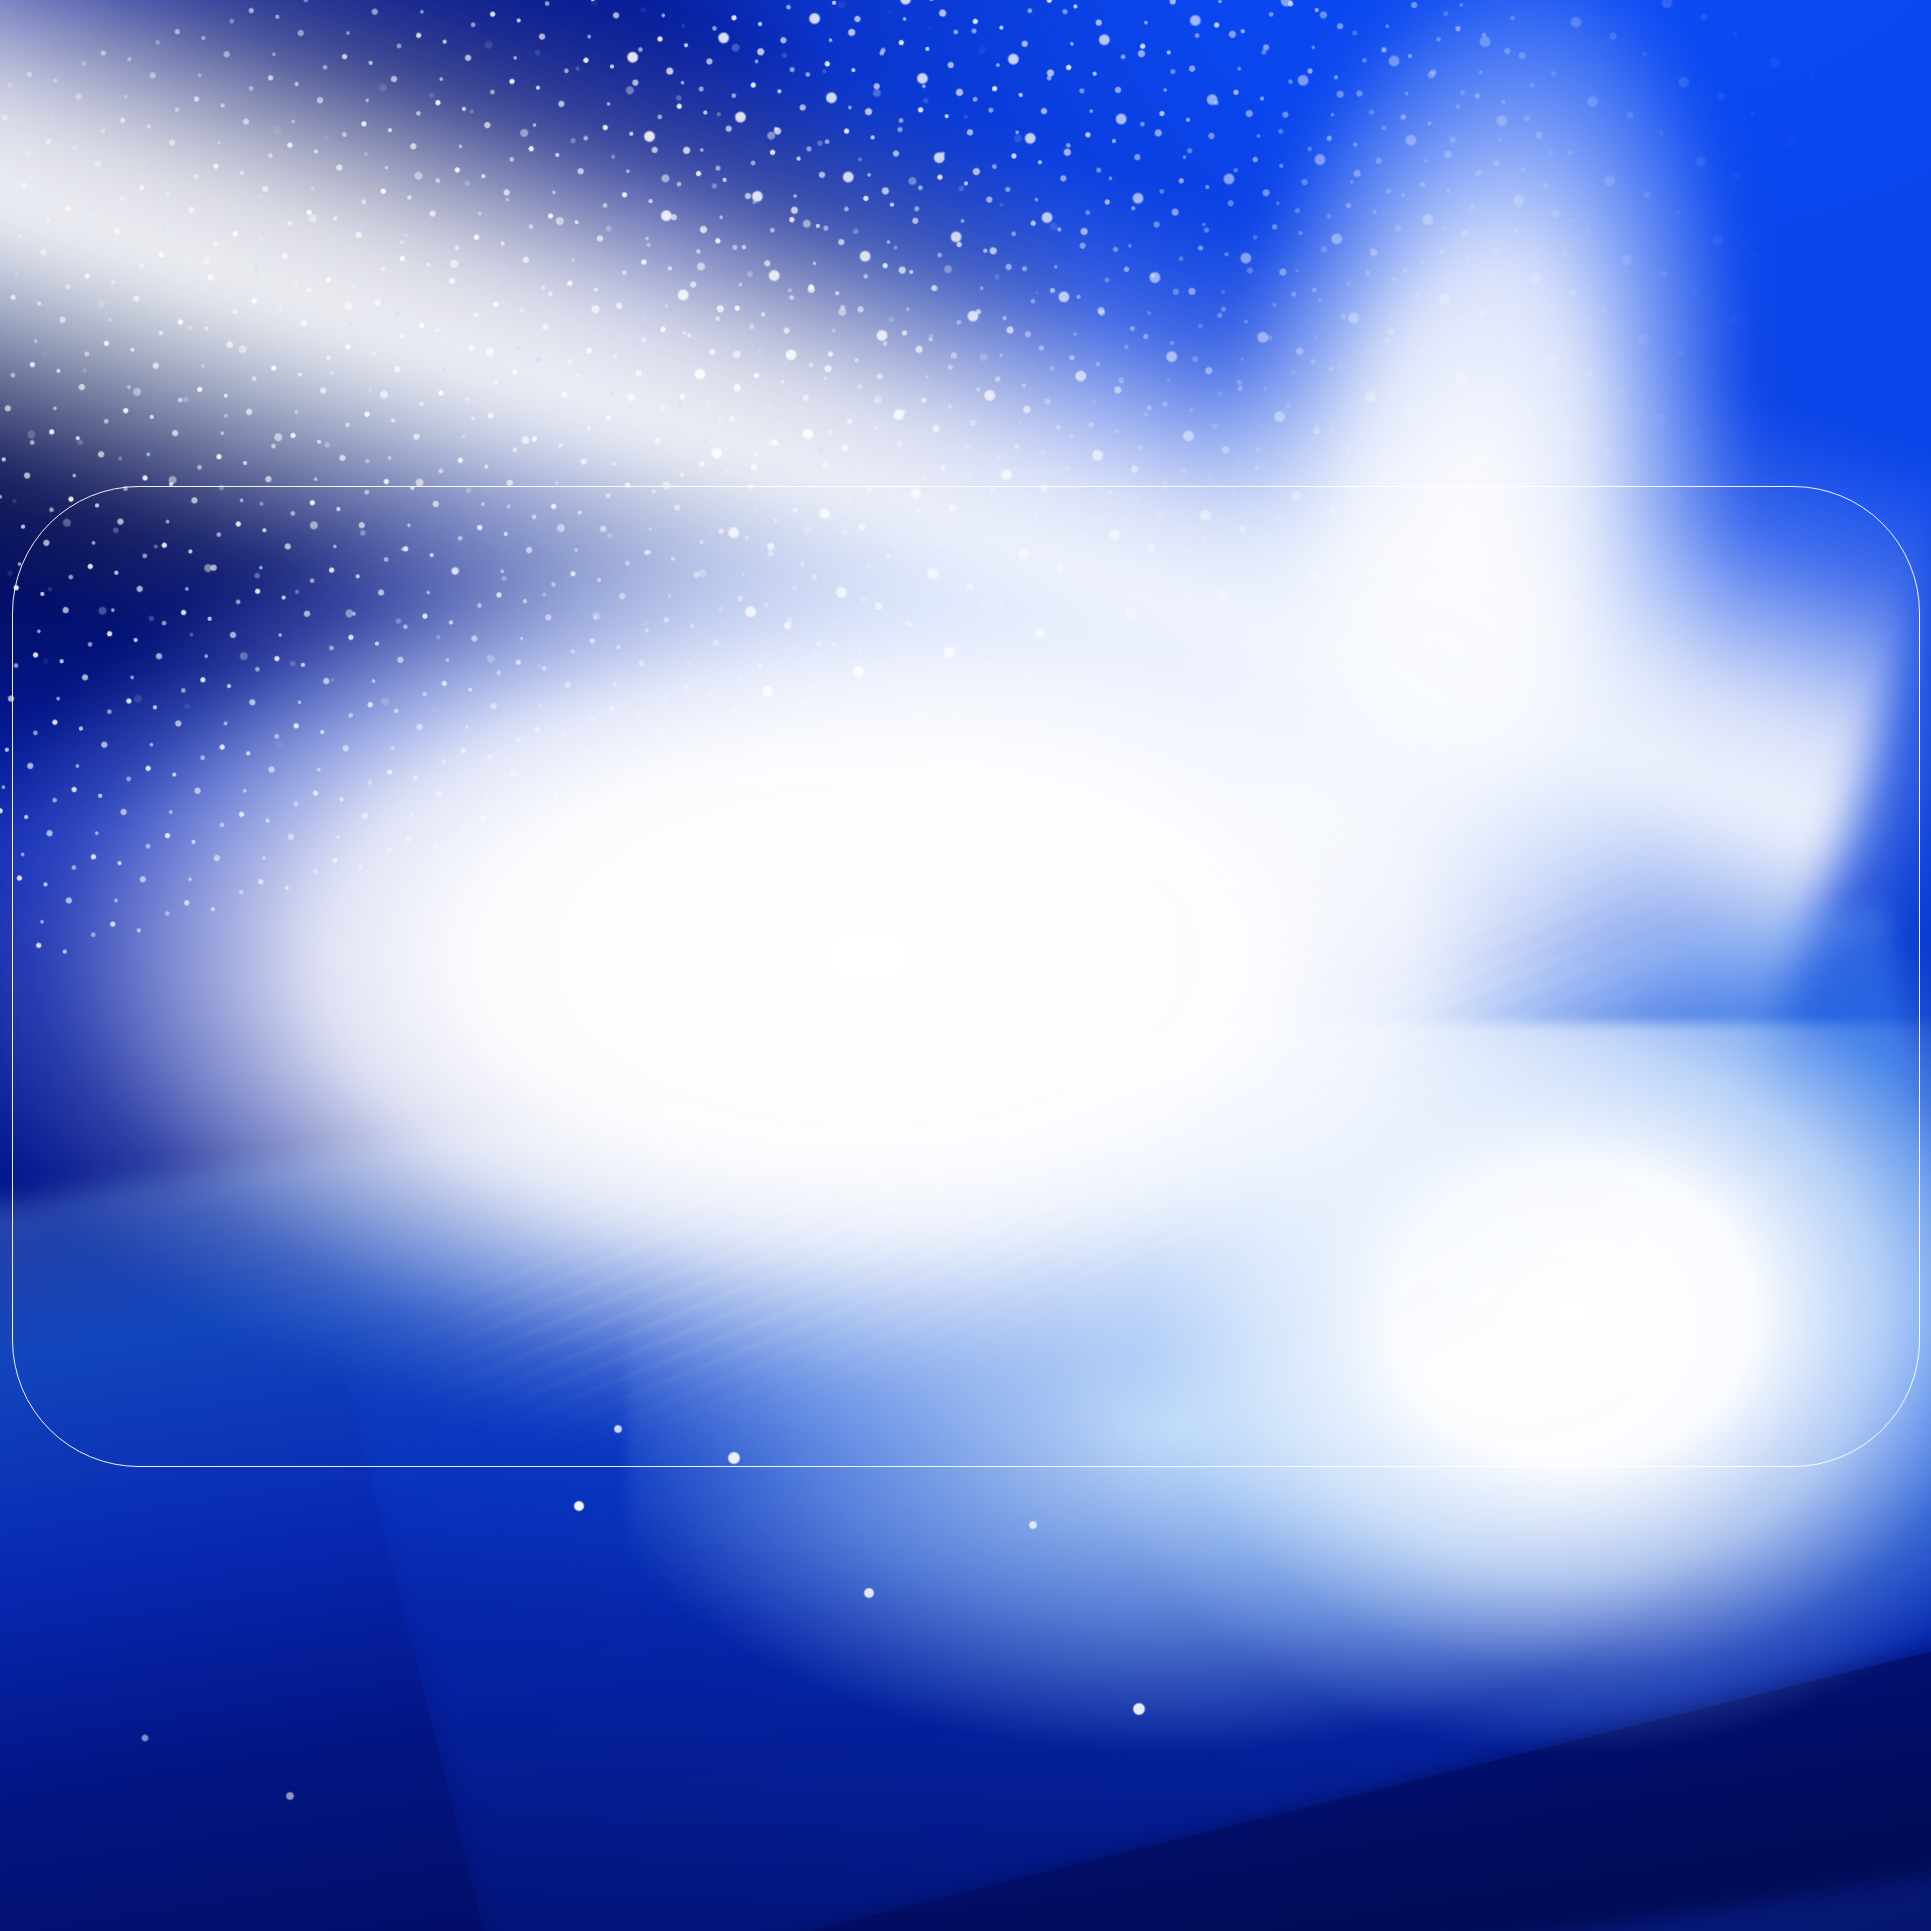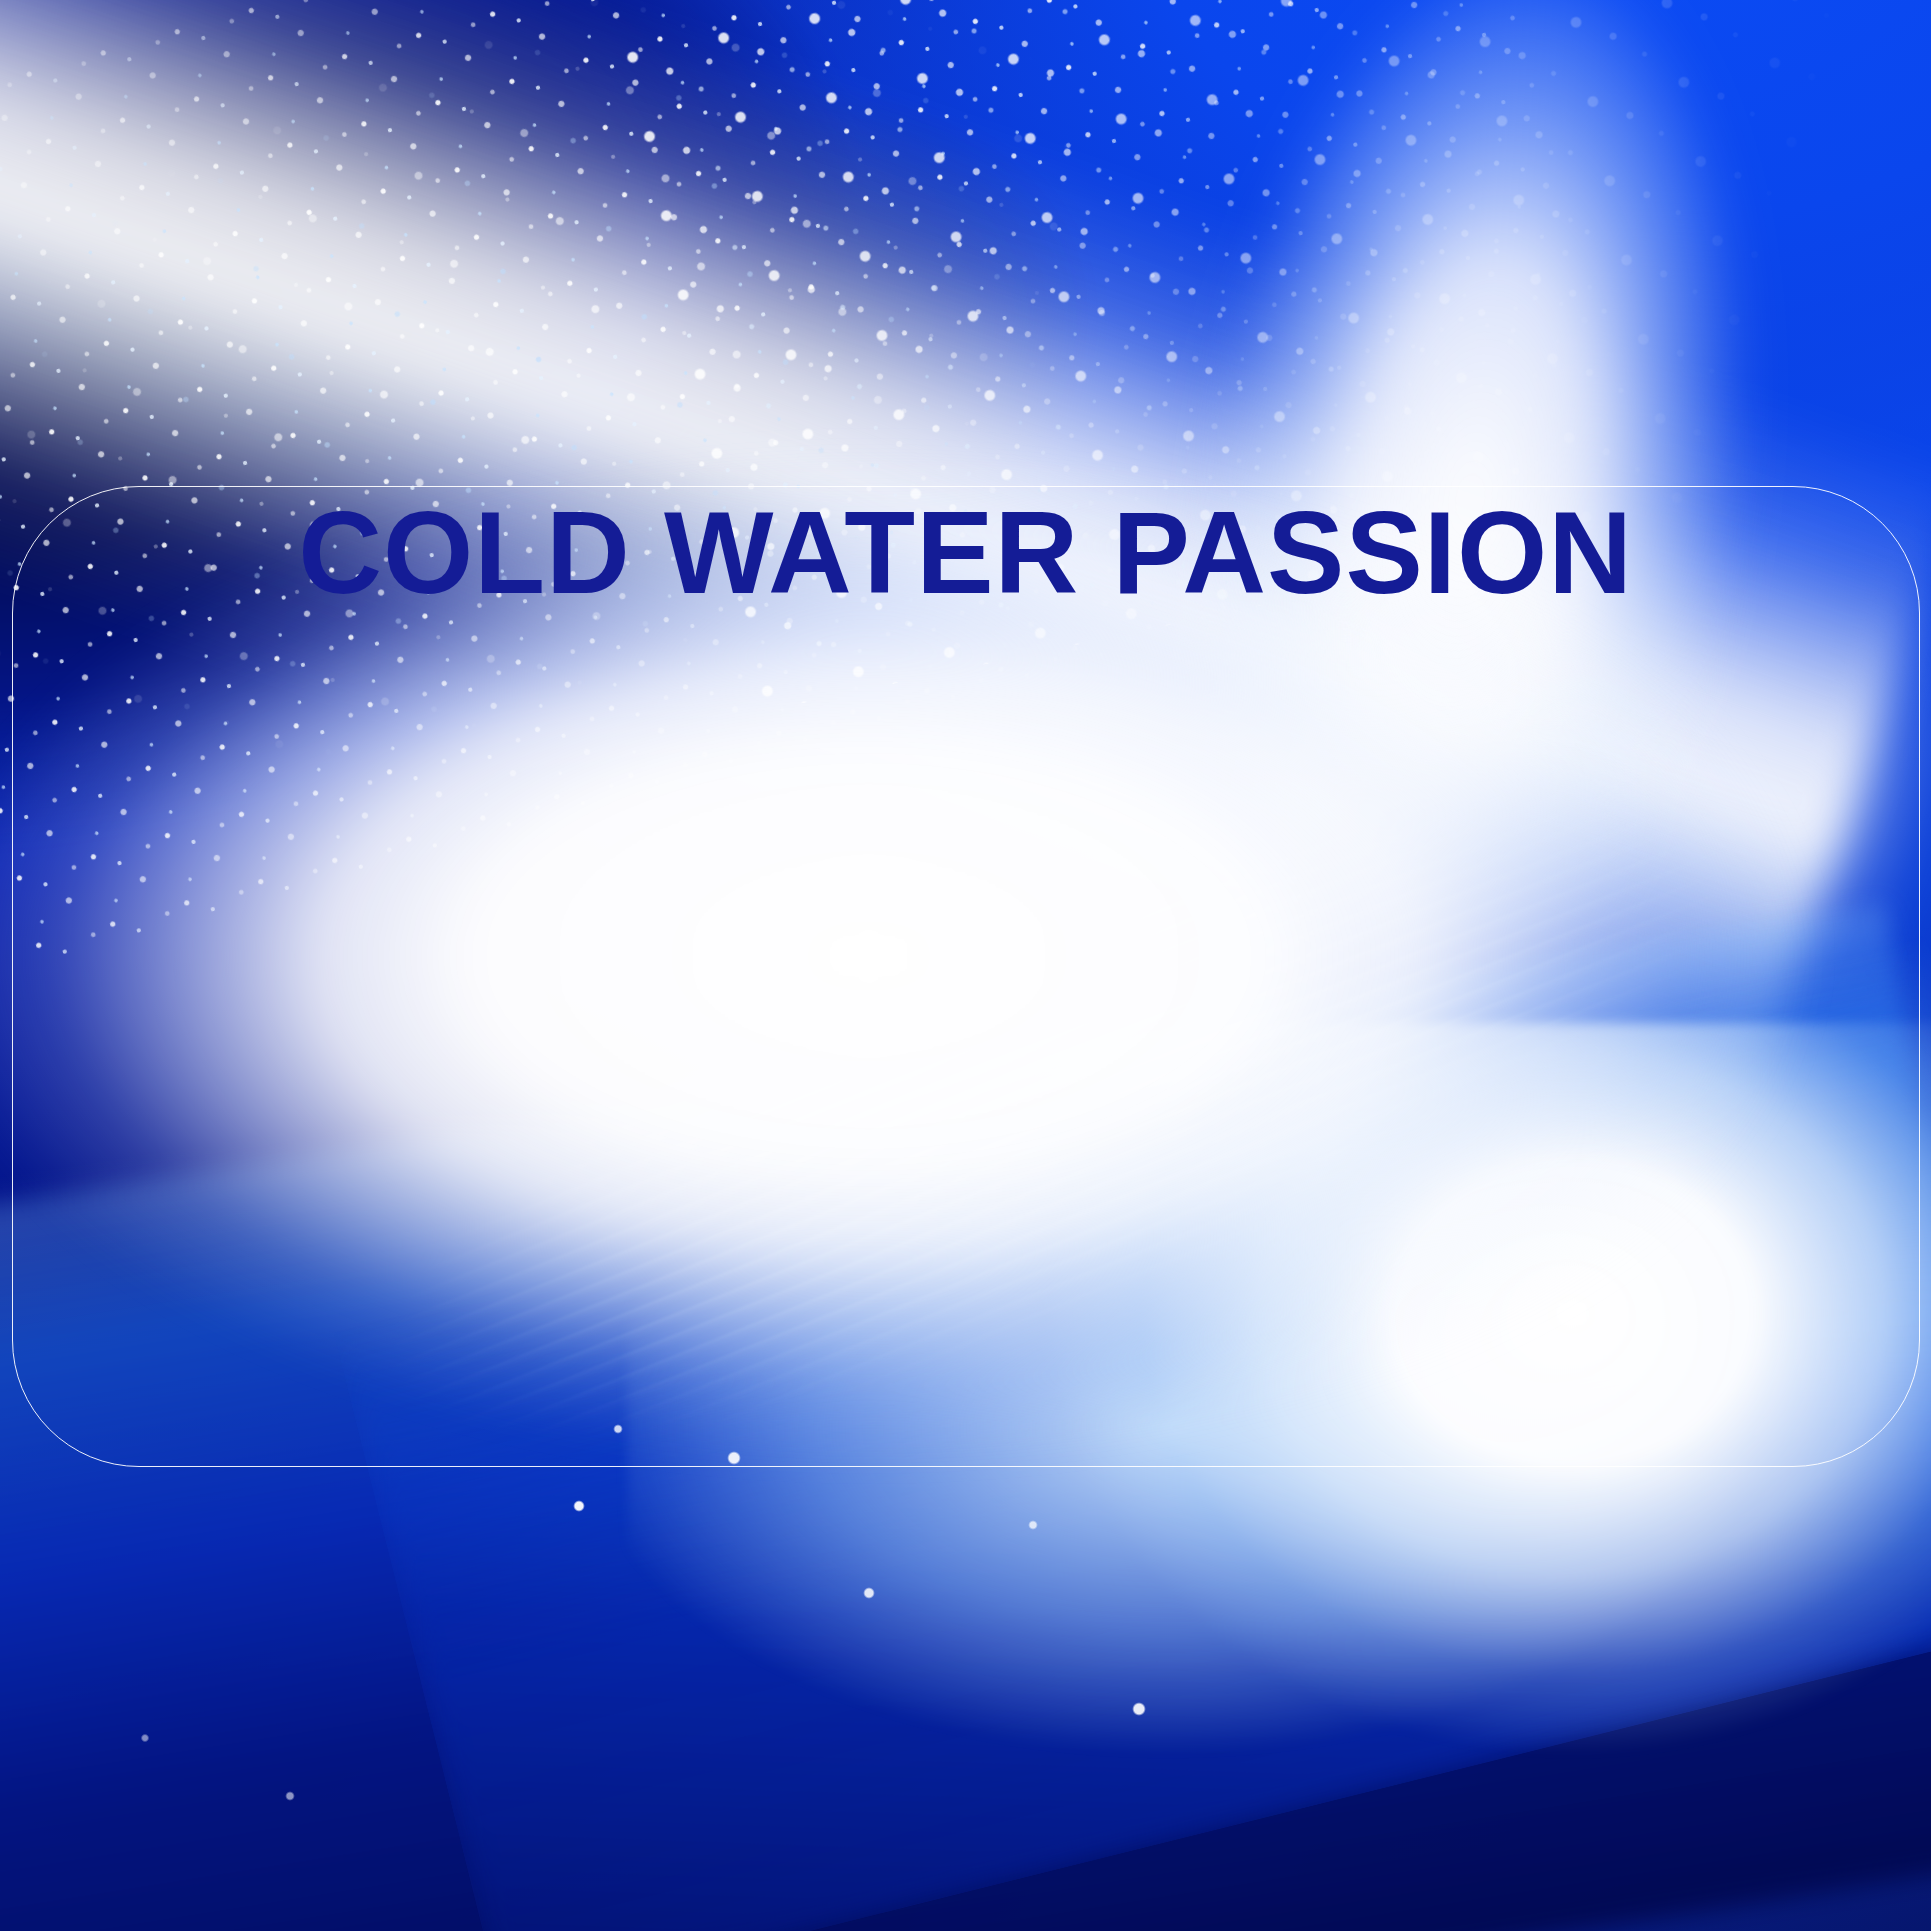--- a/index.html
+++ b/index.html
@@ -235,21 +235,20 @@
   <div class="foam-column"></div>
   <div class="wave-face"></div>
   <div class="crest-blue"></div>
   <div class="crest-foam"></div>
   <div class="streaks"></div>
   <div class="droplets"></div>
   <div class="card-bloom"></div>
 
   <div class="card">
     <div class="card-inner">
-      <h1 class="title" style="font-size: 116px;">COLD WATER PASSION</h1>
 
       <div class="body-copy">
         <span class="ln" style="font-size: 0px;">A captivating masculine scent of Lavender,</span>
         <span class="ln" style="font-size: 0px;">Coriander, Geranium, Rosemary, Neroli, and</span>
         <span class="ln" style="font-size: 0px;">Jasmine. Sandalwood, Cedarwood, and Amber</span>
         <span class="ln" style="font-size: 0px;">provide a sensual foundation hints of Tobacco</span>
         <span class="ln" style="font-size: 0px;">and Musk exude sophistication and allure. This</span>
         <span class="ln" style="font-size: 0px;">fragrance is a perfect balance of freshness and</span>
         <span class="ln" style="font-size: 0px;">depth, embodying timeless elegance</span>
       </div>

